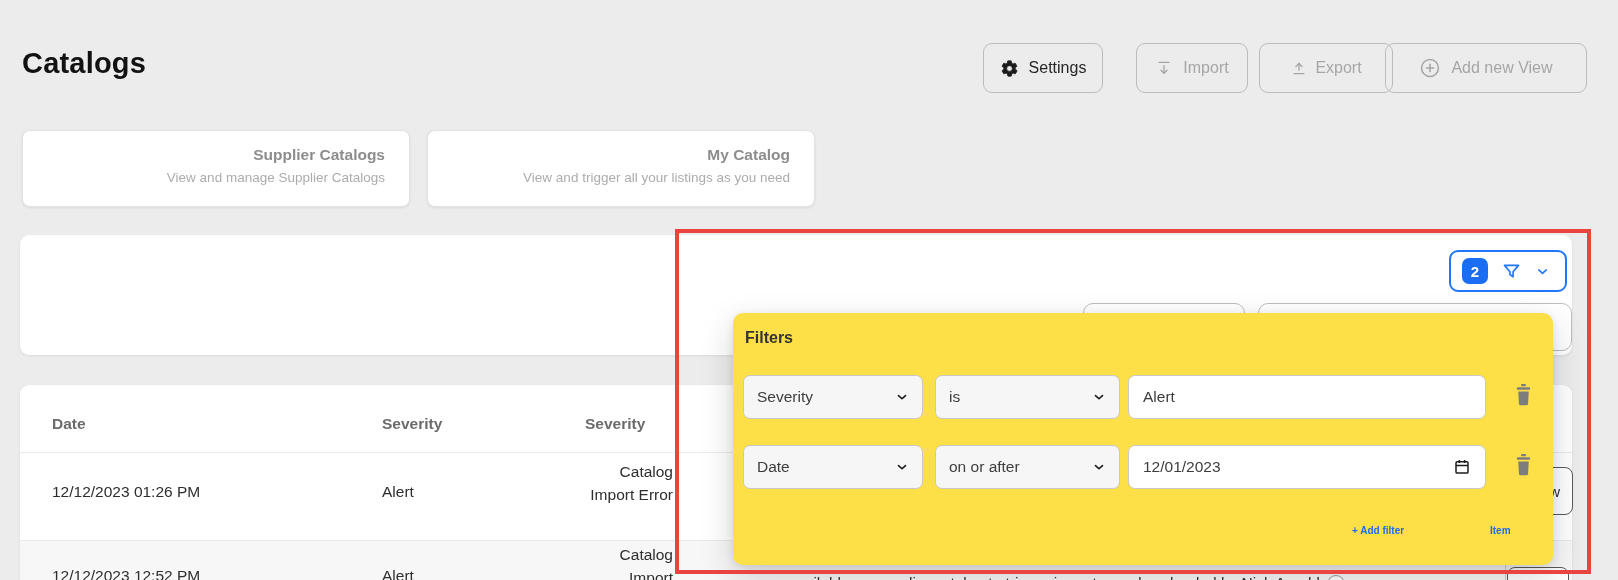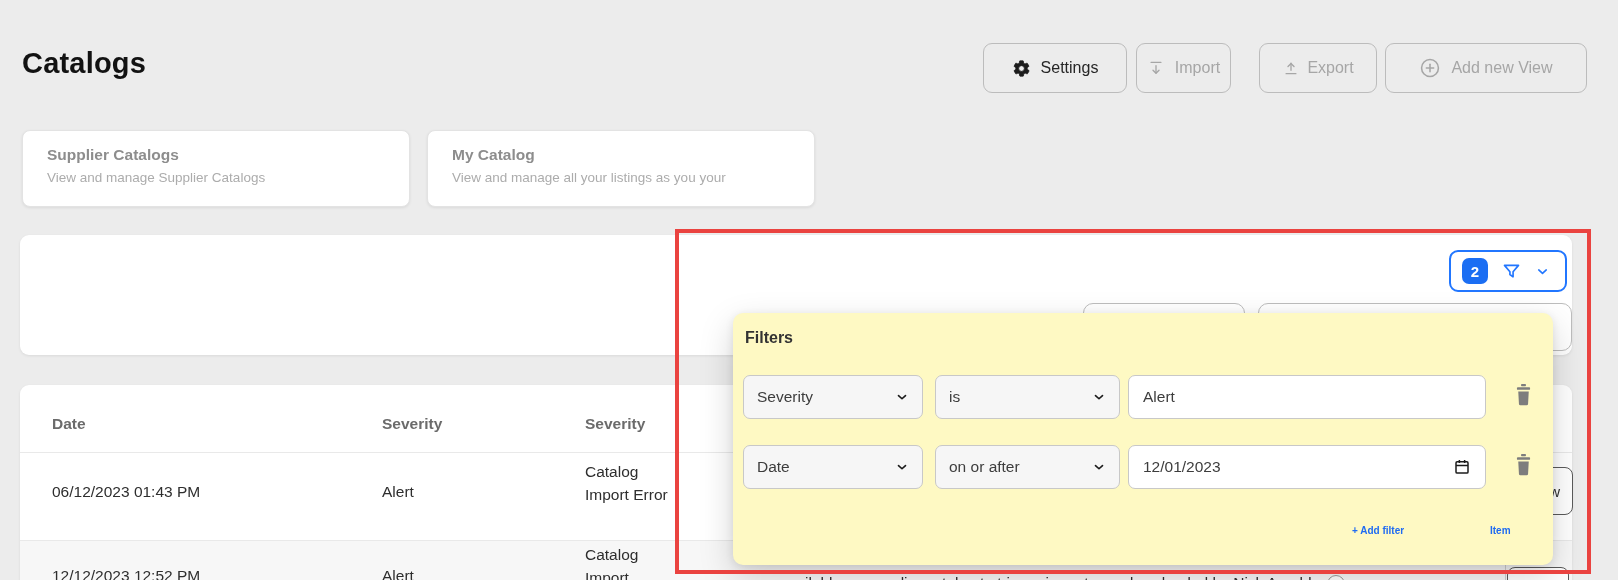--- a/index.html
+++ b/index.html
@@ -1,21 +1,21 @@
 <!DOCTYPE html>
 <html><head>
 <meta charset="utf-8">
 <style>
   html,body{margin:0;padding:0;background:#d8d8d8;}
   .screen{
     position:relative;width:1618px;height:580px;overflow:hidden;
     background:#ececec;font-family:"Liberation Sans",sans-serif;
     -webkit-font-smoothing:antialiased;
   }
-  .abs{position:absolute;box-sizing:border-box;}
+  .abs{position:absolute;box-sizing:border-box;text-align:right;}
   
   .page-title{left:22px;top:47px;font-size:29px;font-weight:800;color:#121212;letter-spacing:.2px;}
   .hbtn{
     top:43px;height:50px;border:1px solid #bcbcbc;border-radius:9px;background:transparent;
     display:flex;align-items:center;justify-content:center;gap:10px;font-size:16px;color:#a6a6a6;cursor:pointer;
   }
   .hbtn .ic{display:flex;align-items:center;}
   .hbtn.enabled{color:#262626;}
   .hbtn.enabled svg{stroke:#1c1c1c;}
   .hbtn svg{stroke:#a6a6a6;}
@@ -48,21 +48,21 @@
   .row2-band{left:0;top:156px;width:1552px;height:104px;background:#f7f7f7;}
   .summary-cell{width:88px;line-height:23px;}
   .view-btn{
     border:1.5px solid #5a5a5a;border-radius:8px;background:#fff;color:#333;
     font-size:15px;display:flex;align-items:center;justify-content:center;cursor:pointer;
   }
   .actions-sep{width:1px;background:#cfcfcf;}
   .msg-circle-icon{width:18px;height:18px;border:1.5px solid #9a9a9a;border-radius:50%;background:#fff;}
   
   .filters-popover{
-    left:733px;top:313px;width:820px;height:252px;background:#fef9c3;border-radius:10px;z-index:30;
+    left:733px;top:313px;width:820px;height:252px;background:#fde047;border-radius:10px;z-index:30;
     box-shadow:0 12px 34px rgba(0,0,0,.17),0 2px 8px rgba(0,0,0,.09);
   }
   .fp-title{left:12px;top:16px;font-size:16px;font-weight:700;color:#333;}
   .f-select{
     height:44px;background:#f6f6f6;border:1px solid #c8c8c8;border-radius:7px;
     display:flex;align-items:center;padding:0 13px;font-size:15.5px;color:#3d3d3d;cursor:pointer;
   }
   .f-select .chev{margin-left:auto;display:flex;align-items:center;}
   .f-input{
     height:44px;background:#fff;border:1px solid #c8c8c8;border-radius:7px;
@@ -75,41 +75,41 @@
   
   .annotation{left:675px;top:229px;width:916px;height:345px;border:4px solid #ea4340;z-index:50;pointer-events:none;}
 </style>
 </head>
 <body>
 
 <div class="screen">
 
   <div class="abs page-title">Catalogs</div>
 
-  <div class="abs hbtn enabled" style="left:983px;width:144px;">
+  <div class="abs hbtn enabled" style="left:983px;width:120px;">
     <span class="ic">
       <svg width="19" height="19" viewBox="0 0 24 24" fill="#1c1c1c" stroke="none">
           <path d="M19.14 12.94c.04-.3.06-.61.06-.94s-.02-.64-.07-.94l2.03-1.58a.5.5 0 0 0 .12-.64l-1.92-3.32a.5.5 0 0 0-.61-.22l-2.39.96c-.5-.38-1.03-.7-1.62-.94l-.36-2.54a.5.5 0 0 0-.5-.42h-3.84a.5.5 0 0 0-.5.42l-.36 2.54c-.59.24-1.13.57-1.62.94l-2.39-.96a.5.5 0 0 0-.61.22L2.74 8.87a.5.5 0 0 0 .12.64l2.03 1.58c-.05.3-.09.63-.09.94s.02.64.07.94l-2.03 1.58a.5.5 0 0 0-.12.64l1.92 3.32c.14.24.42.34.68.24l2.39-.96c.5.38 1.03.7 1.62.94l.36 2.54c.04.24.25.42.5.42h3.84c.25 0 .46-.18.5-.42l.36-2.54c.59-.24 1.13-.56 1.62-.94l2.39.96c.26.1.54 0 .68-.24l1.92-3.32a.5.5 0 0 0-.12-.64l-2.03-1.58zM12 15.6A3.6 3.6 0 1 1 12 8.4a3.6 3.6 0 0 1 0 7.2z"></path>
         </svg>
     </span>
     <span>Settings</span>
   </div>
 
-  <div class="abs hbtn" style="left:1136px;width:95px;">
+  <div class="abs hbtn" style="left:1136px;width:112px;">
     <span class="ic">
       <svg width="18" height="18" viewBox="0 0 24 24" fill="none" stroke-width="1.8" stroke-linecap="round" stroke-linejoin="round">
           <path d="M5.5 4.5h13"></path>
           <path d="M12 9v9.5"></path>
           <path d="M8 15l4 4 4-4"></path>
         </svg>
     </span>
     <span>Import</span>
   </div>
 
-  <div class="abs hbtn" style="left:1259px;width:118px;gap:7px;">
+  <div class="abs hbtn" style="left:1259px;width:134px;gap:7px;">
     <span class="ic">
       <svg width="18" height="18" viewBox="0 0 24 24" fill="none" stroke-width="1.8" stroke-linecap="round" stroke-linejoin="round">
           <path d="M5.5 19.5h13"></path>
           <path d="M12 15V5.5"></path>
           <path d="M8 10l4-4 4 4"></path>
         </svg>
     </span>
     <span>Export</span>
   </div>
 
@@ -123,21 +123,21 @@
     </span>
     <span>Add new View</span>
   </div>
 
   <div class="abs tab" style="left:22px;width:388px;">
     <div class="tab-title">Supplier Catalogs</div>
     <div class="tab-sub">View and manage Supplier Catalogs</div>
   </div>
   <div class="abs tab" style="left:427px;width:388px;">
     <div class="tab-title">My Catalog</div>
-    <div class="tab-sub">View and manage all your listings as you your</div>
+    <div class="tab-sub">View and trigger all your listings as you need</div>
   </div>
 
   <div class="abs toolbar-card"></div>
 
   <div class="abs ucontrol" style="left:1083px;width:162px;"></div>
   <div class="abs ucontrol" style="left:1258px;width:314px;"></div>
 
   <div class="abs filter-chip">
     <span class="chip-badge">2</span>
     <span style="display:flex;">
@@ -151,21 +151,21 @@
         </svg>
     </span>
   </div>
 
   <div class="abs table-card">
     <div class="abs th" style="left:32px;top:30px;">Date</div>
     <div class="abs th" style="left:362px;top:30px;">Severity</div>
     <div class="abs th" style="left:565px;top:30px;">Severity</div>
     <div class="abs hdiv" style="top:67px;"></div>
 
-    <div class="abs td" style="left:32px;top:98px;">06/12/2023 01:43 PM</div>
+    <div class="abs td" style="left:32px;top:98px;">12/12/2023 01:26 PM</div>
     <div class="abs td" style="left:362px;top:98px;">Alert</div>
     <div class="abs td summary-cell" style="left:565px;top:75px;">Catalog Import Error</div>
     <div class="abs view-btn" style="left:1495px;top:82px;width:58px;height:48px;">
       <span>View</span>
     </div>
 
     <div class="abs hdiv" style="top:155px;"></div>
     <div class="abs row2-band"></div>
 
     <div class="abs td" style="left:32px;top:182px;">12/12/2023 12:52 PM</div>

